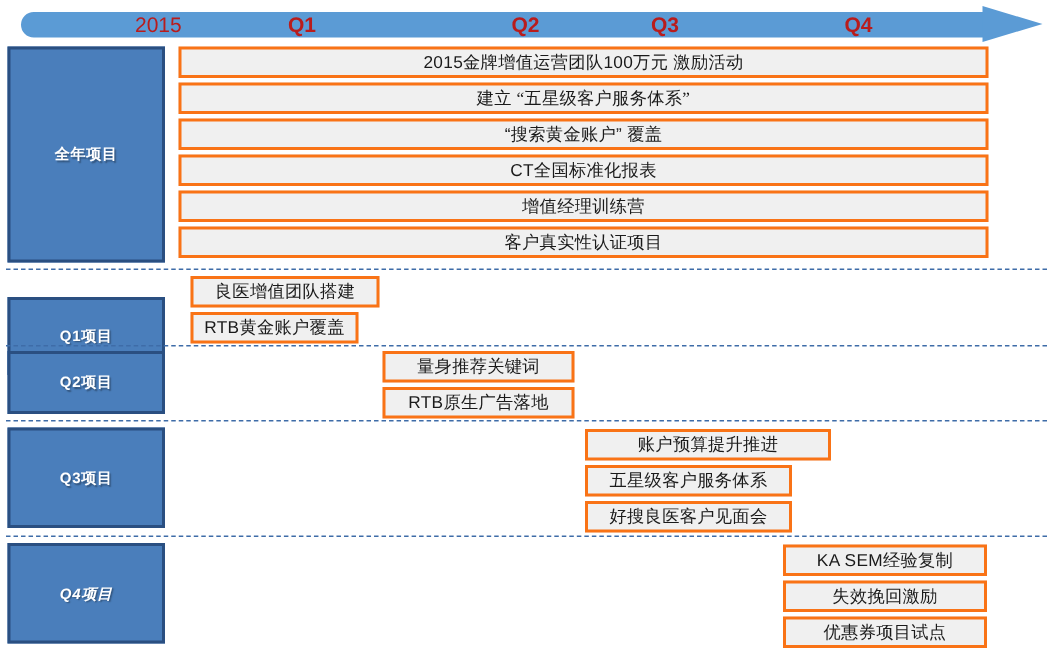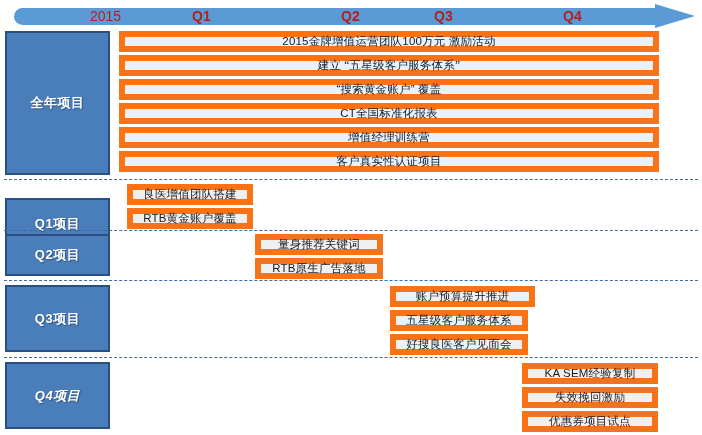--- a/index.html
+++ b/index.html
@@ -78,32 +78,32 @@
     left: 5px;
     width: 105px;
     background: #4a7ebb;
     border: 2px solid #2a4f81;
     box-sizing: border-box;
     display: flex;
     align-items: center;
     justify-content: center;
     color: #ffffff;
     font-weight: bold;
-    font-size: 13px;
+    font-size: 10px;
     letter-spacing: 0.5px;
     text-shadow: 1px 1px 1px rgba(0,0,0,0.35);
   }
 
   
   .task-box {
     position: absolute;
     height: 21px;
     box-sizing: border-box;
     background: #f0f0f0;
-    border: 6px solid #f97316;
+    border: 2px solid #f97316;
     display: flex;
     align-items: center;
     justify-content: center;
     color: #1a1a1a;
     font-size: 11.5px;
     white-space: nowrap;
     letter-spacing: 0.2px;
   }
 </style>
 </head>
@@ -142,42 +142,42 @@
   </div>
 
 <div class="row-sep" style="top:179px;"></div>
 
 <div class="cat-box" style="top:198px;height:52px;">
   <span>Q1项目</span>
 </div>
 <div class="task-box" style="left:127px;width:126px;top:184px;">
     <span>良医增值团队搭建</span>
   </div>
-<div class="task-box" style="left:127px;width:126px;top:208px;">
+<div class="task-box" style="left:127px;width:112px;top:208px;">
     <span>RTB黄金账户覆盖</span>
   </div>
 
 <div class="row-sep" style="top:230px;"></div>
 
 <div class="cat-box" style="top:234px;height:42px;">
   <span>Q2项目</span>
 </div>
 <div class="task-box" style="left:255px;width:128px;top:234px;">
     <span>量身推荐关键词</span>
   </div>
 <div class="task-box" style="left:255px;width:128px;top:258px;">
     <span>RTB原生广告落地</span>
   </div>
 
 <div class="row-sep" style="top:280px;"></div>
 
 <div class="cat-box" style="top:285px;height:67px;">
   <span>Q3项目</span>
 </div>
-<div class="task-box" style="left:390px;width:145px;top:286px;">
+<div class="task-box" style="left:390px;width:164px;top:286px;">
     <span>账户预算提升推进</span>
   </div>
 <div class="task-box" style="left:390px;width:138px;top:310px;">
     <span>五星级客户服务体系</span>
   </div>
 <div class="task-box" style="left:390px;width:138px;top:334px;">
     <span>好搜良医客户见面会</span>
   </div>
 
 <div class="row-sep" style="top:357px;"></div>

